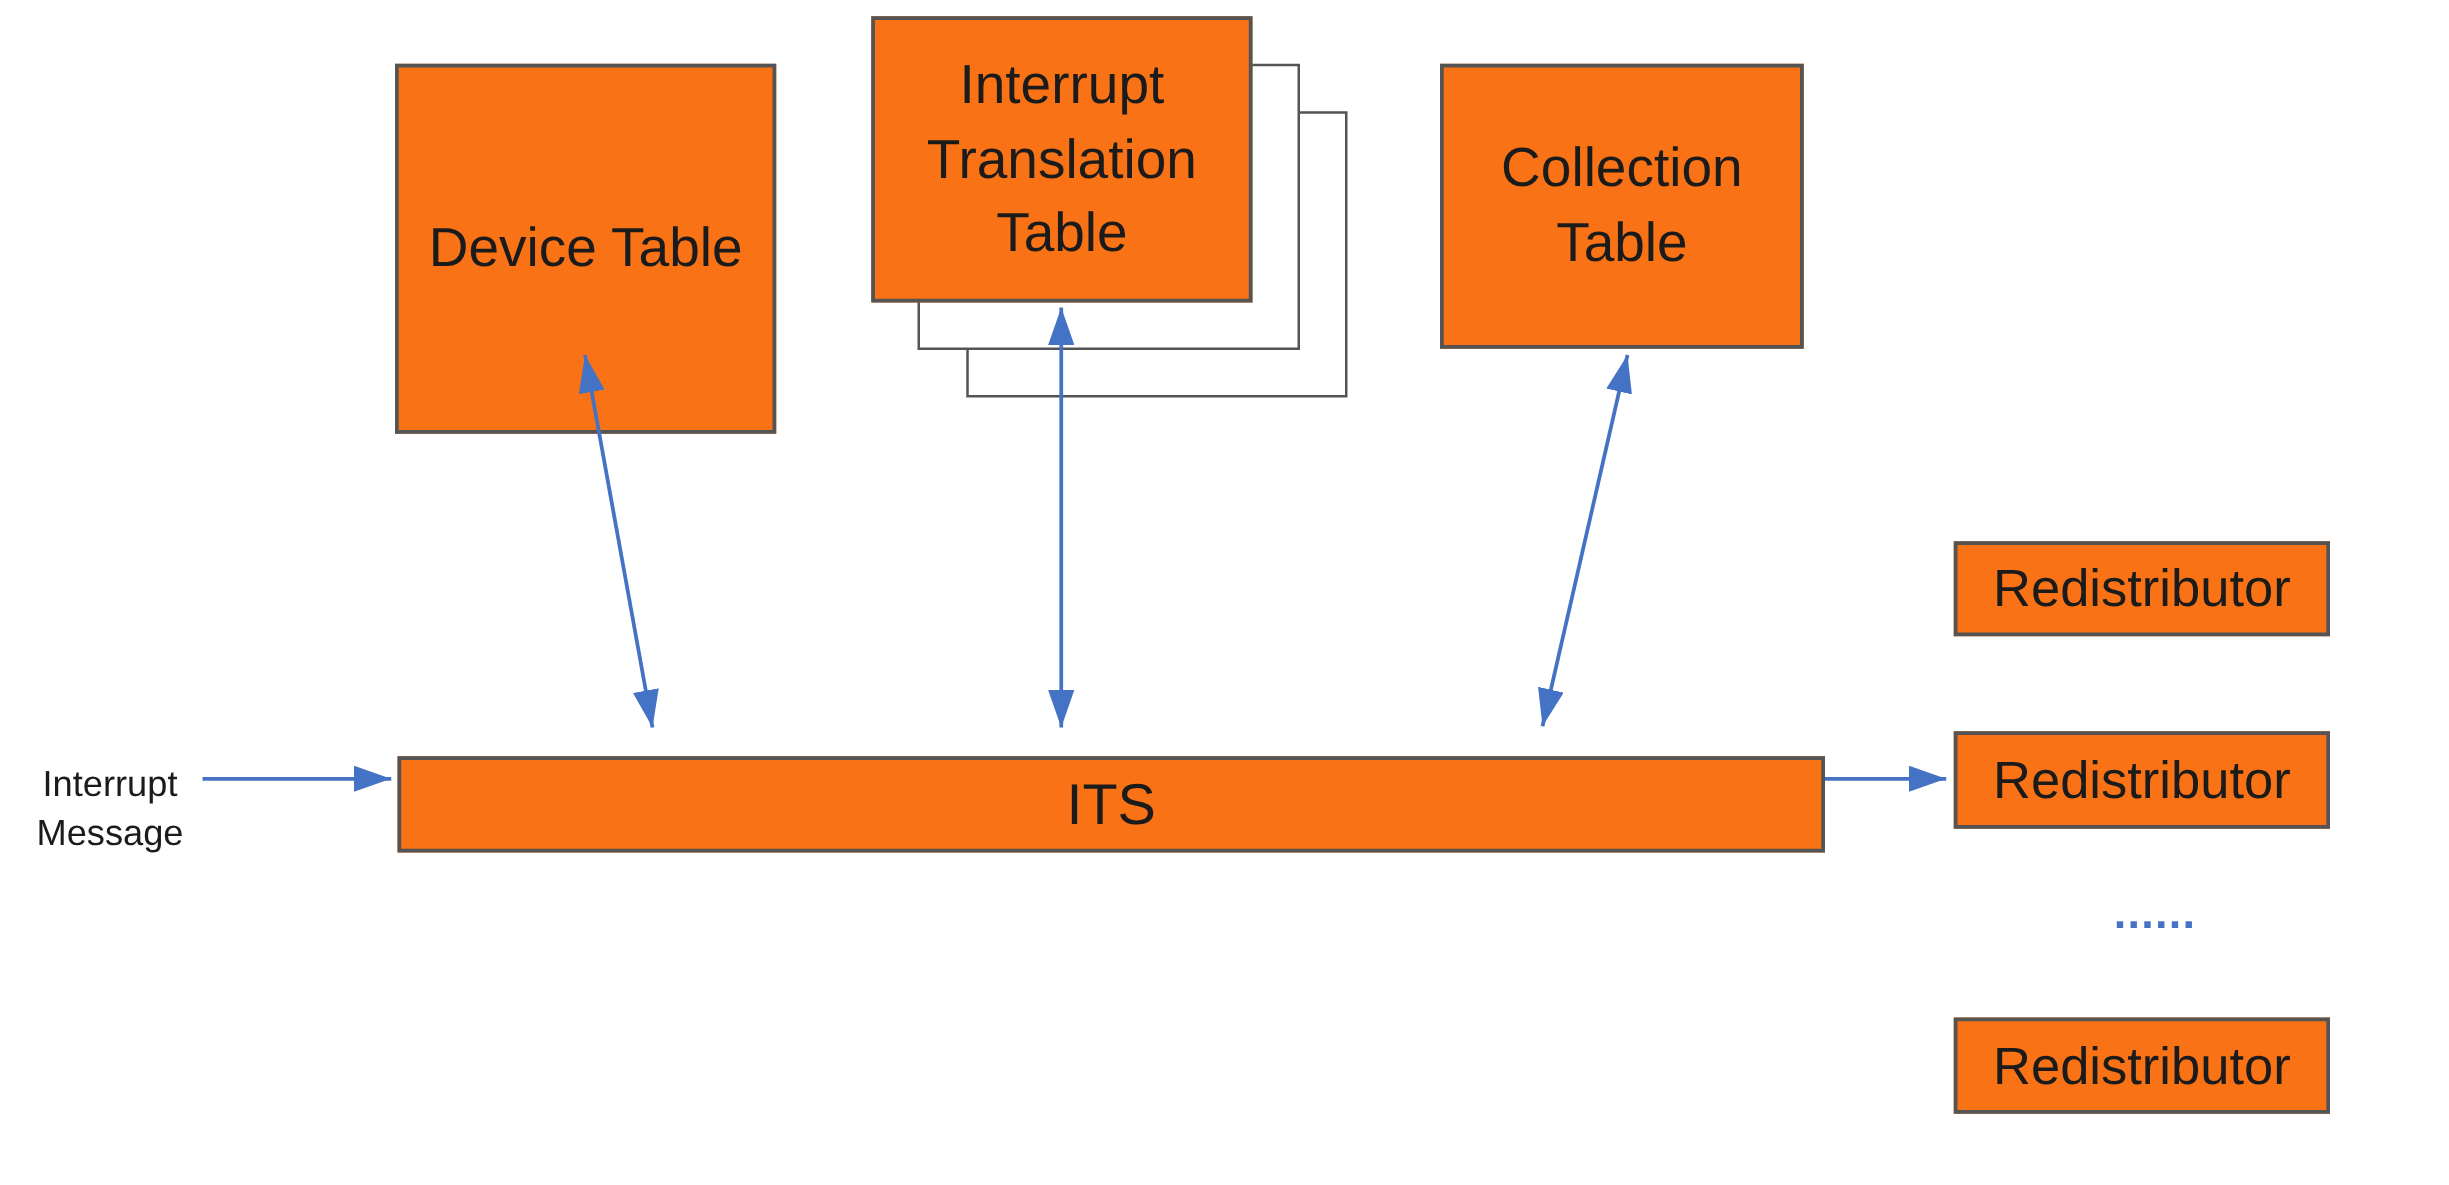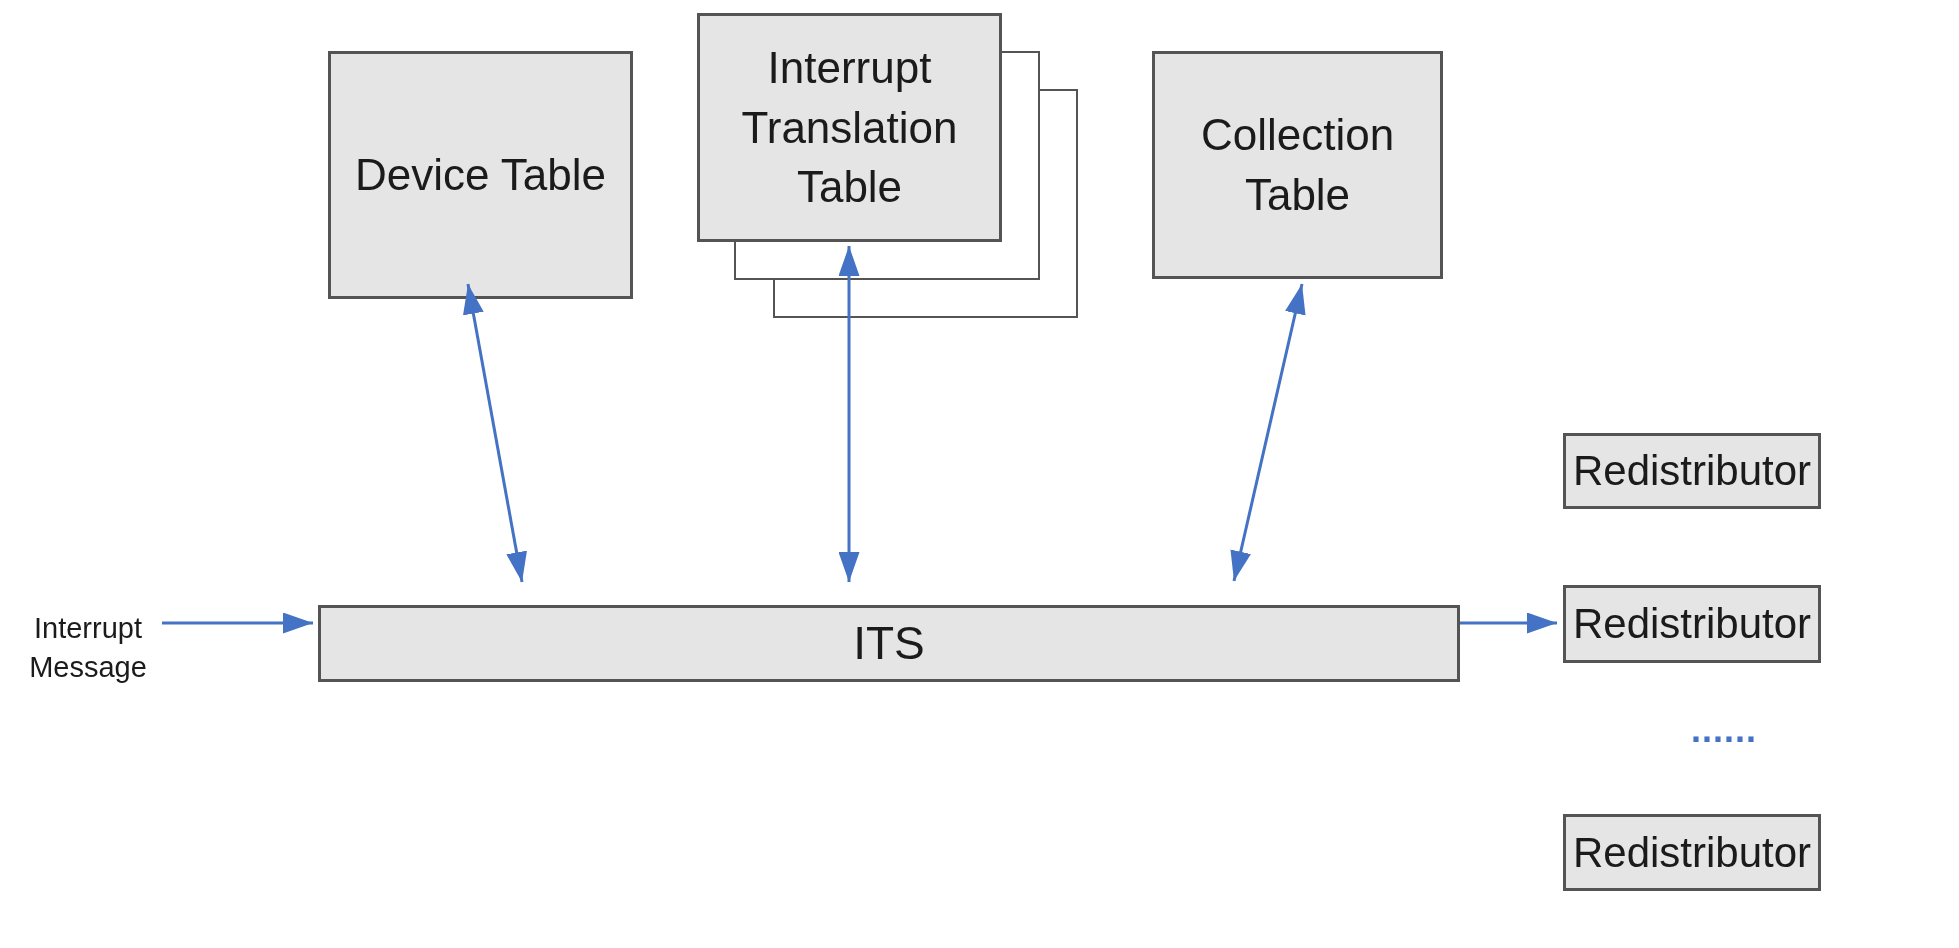--- a/index.html
+++ b/index.html
@@ -13,44 +13,44 @@
     position:relative;
     width:1959px;height:948px;
     background:var(--bg);
     font-family:"Liberation Sans", sans-serif;
     color:var(--ink);
     overflow:hidden;
   }
   .node{
     position:absolute;
     box-sizing:border-box;
-    background:#e5e5e5;
+    background:#f97316;
     border:3px solid var(--border);
     display:flex;align-items:center;justify-content:center;
     text-align:center;
     font-size:44px;
     line-height:1.36;
     color:var(--ink);
   }
   .stack-layer{
     position:absolute;
     box-sizing:border-box;
     background:#fff;
     border:2px solid var(--border);
   }
   
-  #device-table{left:328px;top:51px;width:305px;height:248px;text-align:center;}
+  #device-table{left:316px;top:51px;width:305px;height:296px;text-align:center;}
   #itt-back   {left:773px;top:89px;width:305px;height:229px;}
   #itt-mid    {left:734px;top:51px;width:306px;height:229px;}
   #itt-front  {left:697px;top:13px;width:305px;height:229px;padding:0 8px;}
   #collection-table{left:1152px;top:51px;width:291px;height:228px;padding:0 14px;}
   
   #its-bar{left:318px;top:585px;width:1142px;height:77px;font-size:46px;margin-top:20px;}
   
-  .redistributor{left:1563px;width:258px;font-size:42px;}
+  .redistributor{left:1563px;width:301px;font-size:42px;}
   #redistributor-1{top:433px;height:76px;}
   #redistributor-2{top:585px;height:78px;}
   #redistributor-3{top:814px;height:77px;}
   
   #interrupt-message{
     position:absolute;left:12px;top:584px;width:152px;height:78px;
     display:flex;align-items:center;justify-content:center;
     text-align:center;font-size:29px;line-height:1.33;color:var(--ink);margin-top:25px;
   }
   #ellipsis-dots{

